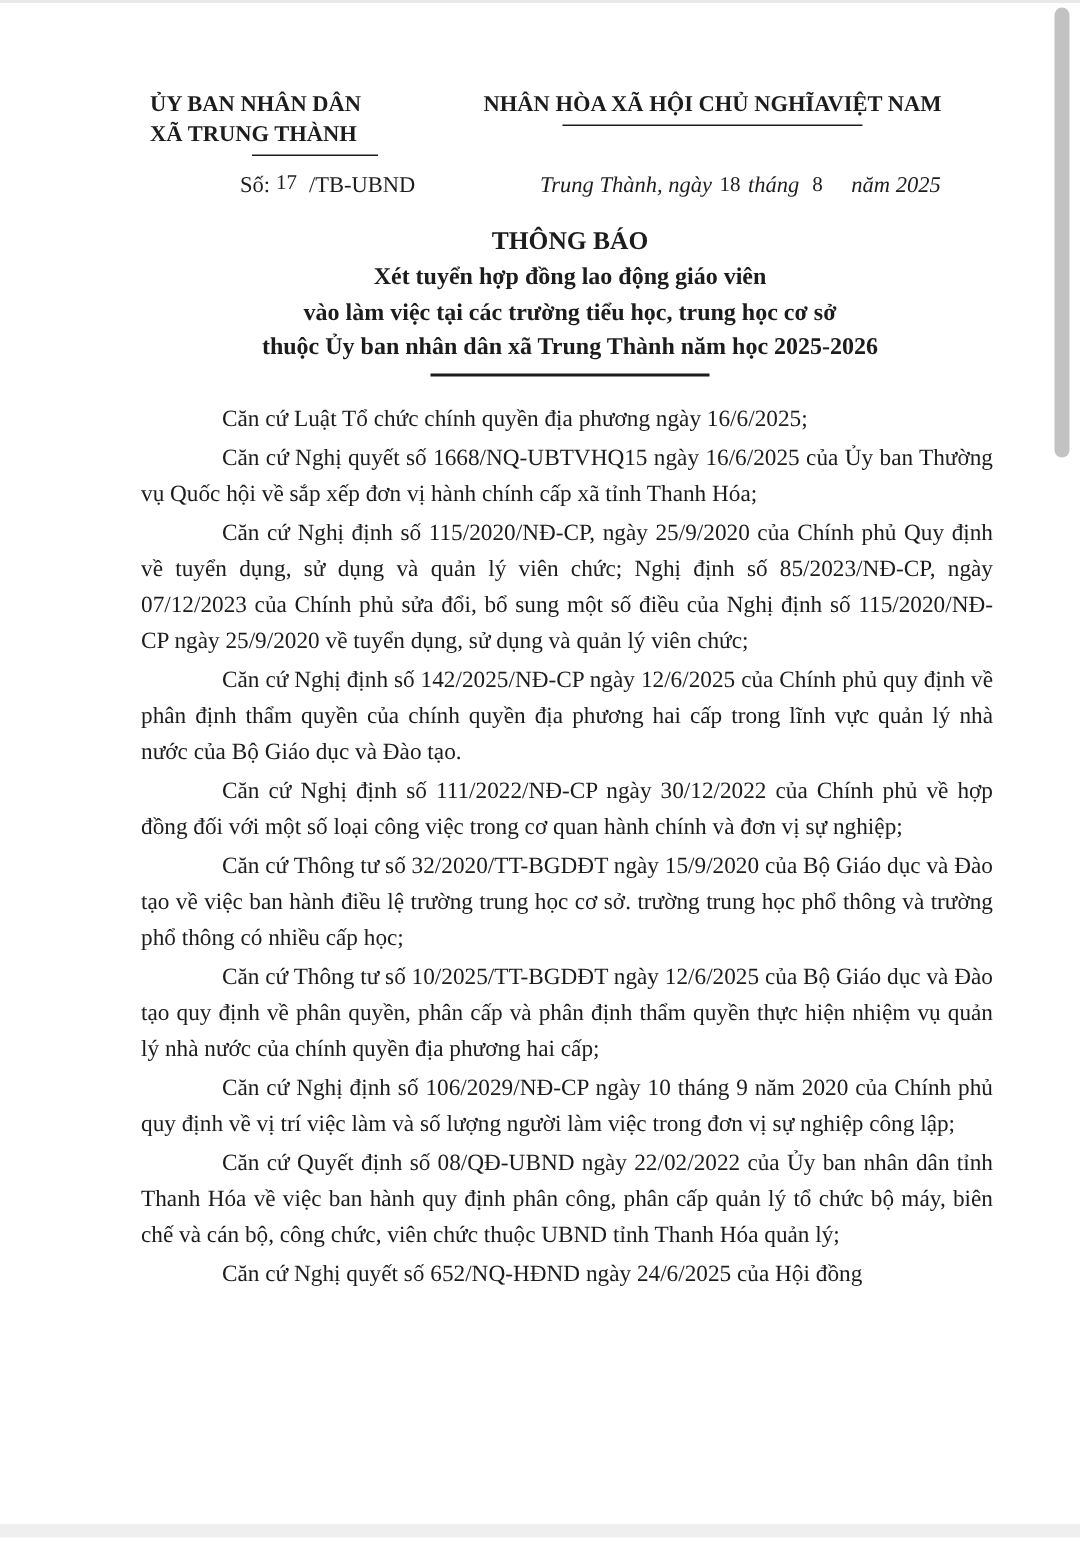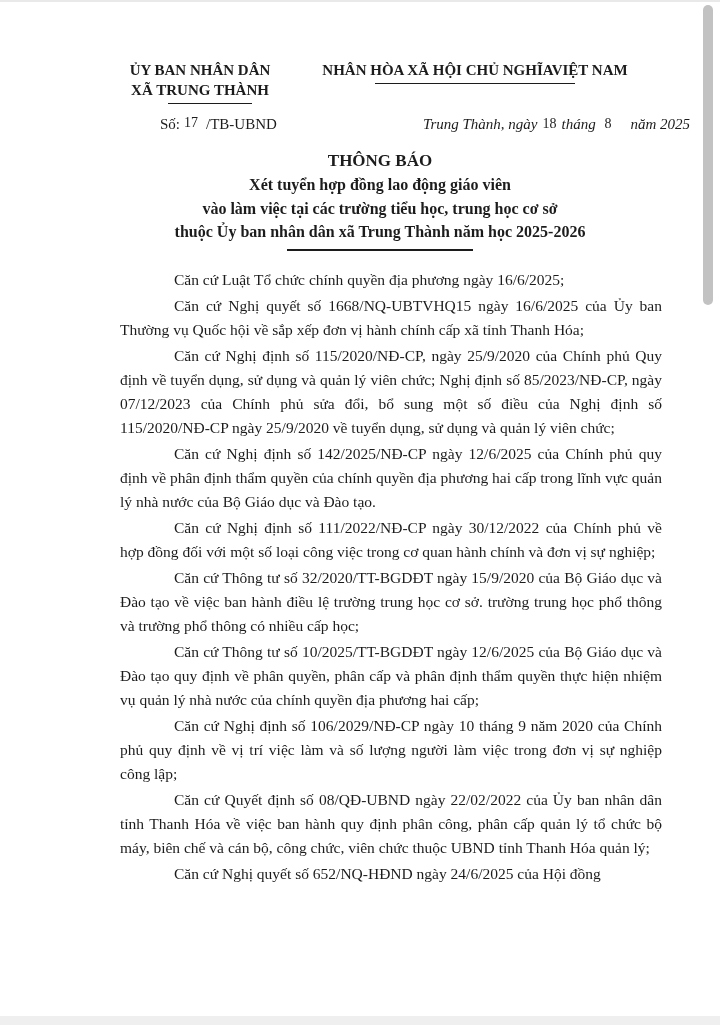--- a/index.html
+++ b/index.html
@@ -44,21 +44,21 @@
     width: 720px;
   }
   
   .header {
     display: flex;
     padding-top: 60px;
   }
   .header-left {
     margin-left: 100px;
     width: 200px;
-    text-align: center;
+    text-align: left;
     font-weight: bold;
     font-size: 15px;
     line-height: 20px;
   }
   .header-right {
     margin-left: 10px;
     width: 330px;
     text-align: center;
     font-weight: bold;
     font-size: 15px;
@@ -88,21 +88,21 @@
     padding-left: 48px;
   }
   .doc-number {
     margin-left: 112px;
     width: 185px;
     white-space: nowrap;
   }
   .place-date {
     margin-left: 15px;
     width: 330px;
-    text-align: right;
+    text-align: left;
     font-style: italic;
     white-space: nowrap;
   }
   .ins {
     font-style: normal;
     font-size: 14px;
     position: relative;
     top: -1px;
     margin: 0 5px;
   }
@@ -130,21 +130,21 @@
     line-height: 23.5px;
   }
   .rule-title {
     width: 186px;
     margin: 5px auto 0;
     border-top: 2px solid #1c1c1c;
   }
   
   .body-text {
     margin-top: 17px;
-    padding-left: 120px;
+    padding-left: 94px;
     padding-right: 58px;
     font-size: 15.5px;
     line-height: 24px;
     text-align: justify;
   }
   .body-text p {
     margin: 0 0 2px 0;
     text-indent: 54px;
   }
 </style>

